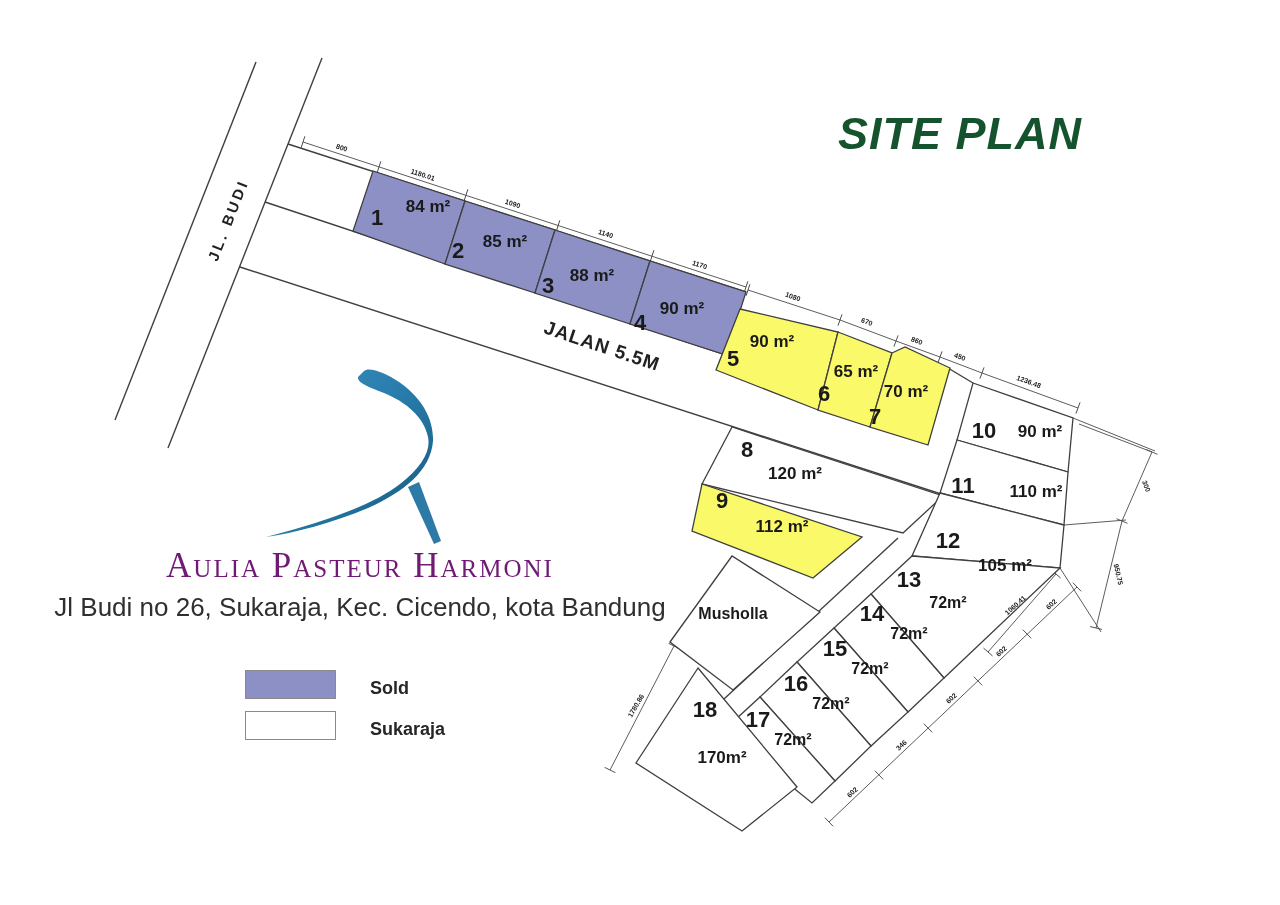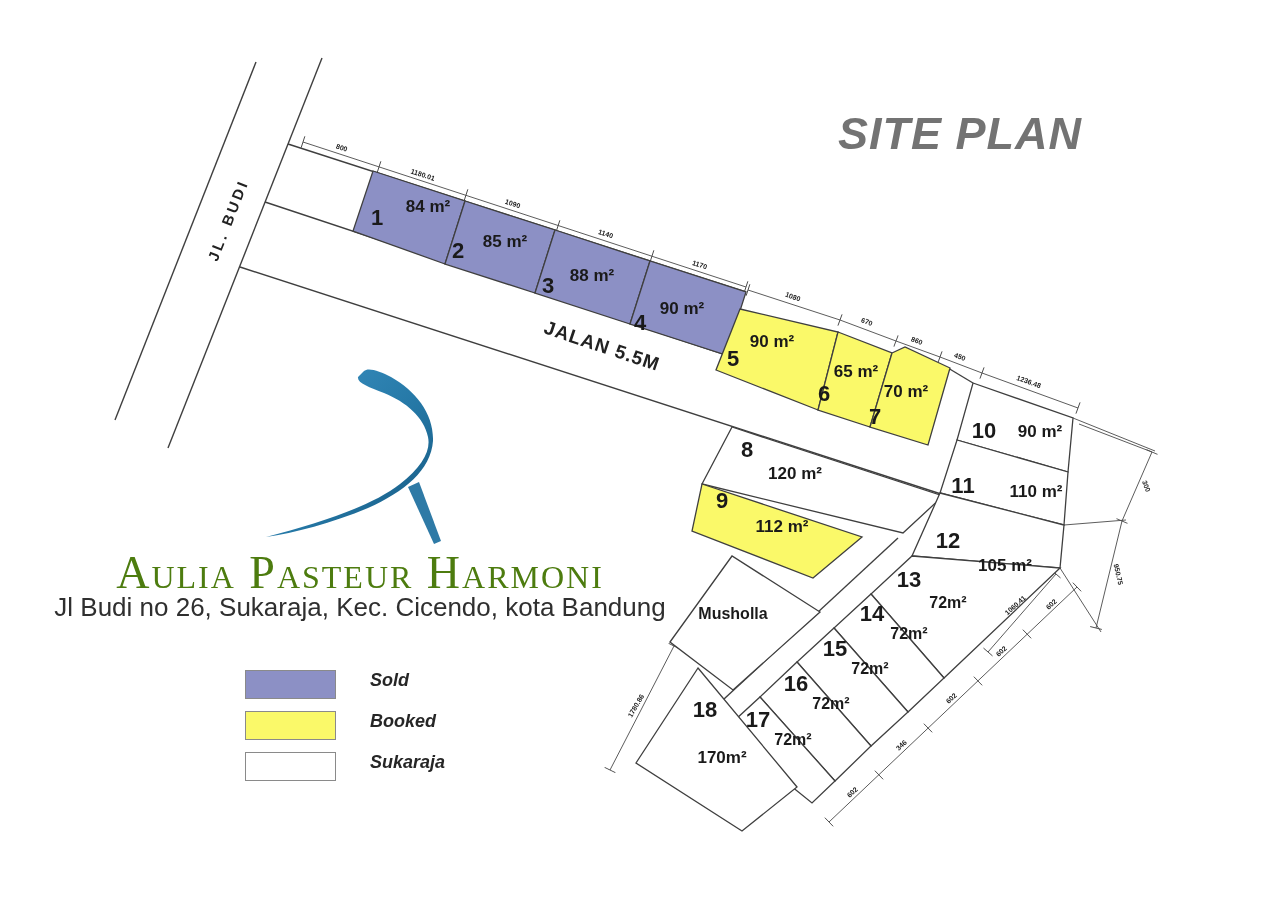--- a/index.html
+++ b/index.html
@@ -1,28 +1,28 @@
 <!DOCTYPE html>
 <html><head>
 <meta charset="utf-8">
 <style>
   html,body{margin:0;padding:0;background:#ffffff;}
   .stage{position:relative;width:1280px;height:905px;background:#fff;overflow:hidden;
          font-family:"Liberation Sans",sans-serif;}
   #plan{position:absolute;left:0;top:0;}
   .title{position:absolute;left:838px;top:108px;width:300px;
          font-size:45px;font-weight:bold;font-style:italic;letter-spacing:1px;
-         color:#737373;white-space:nowrap;}
+         color:#14532d;white-space:nowrap;}
   .brand-name{position:absolute;left:20px;top:546px;width:680px;text-align:center;
          font-family:"Liberation Serif",serif;font-variant:small-caps;
-         font-size:46px;letter-spacing:2px;color:#4d7c0f;white-space:nowrap;}
+         font-size:35px;letter-spacing:2px;color:#701a75;white-space:nowrap;}
   .brand-address{position:absolute;left:20px;top:592px;width:680px;text-align:center;
          font-size:26px;color:#2f2f2f;white-space:nowrap;}
   .legend{position:absolute;left:245px;top:670px;}
-  .legend-row{display:flex;align-items:flex-start;margin-bottom:12px;font-style:italic;}
+  .legend-row{display:flex;align-items:flex-end;margin-bottom:12px;}
   .swatch{width:89px;height:27px;border:1px solid #8a8a8a;margin-right:34px;}
   .legend-label{font-size:18px;font-weight:bold;color:#262626;}
 </style>
 </head>
 <body>
 
 <div class="stage">
 
   <svg id="plan" width="1280" height="905" viewBox="0 0 1280 905">
     <defs>
@@ -170,21 +170,17 @@
 
   <div class="brand-name">Aulia Pasteur Harmoni</div>
   <div class="brand-address">Jl Budi no 26, Sukaraja, Kec. Cicendo, kota Bandung</div>
 
   <div class="legend">
     <div class="legend-row">
       <div class="swatch" style="background: rgb(140, 144, 197);"></div>
       <div class="legend-label">Sold</div>
     </div>
     <div class="legend-row">
-      <div class="swatch" style="background: rgb(250, 249, 105);"></div>
-      <div class="legend-label">Booked</div>
-    </div>
-    <div class="legend-row">
       <div class="swatch" style="background: rgb(255, 255, 255);"></div>
       <div class="legend-label">Sukaraja</div>
     </div>
   </div>
 </div>
 
 </body></html>

